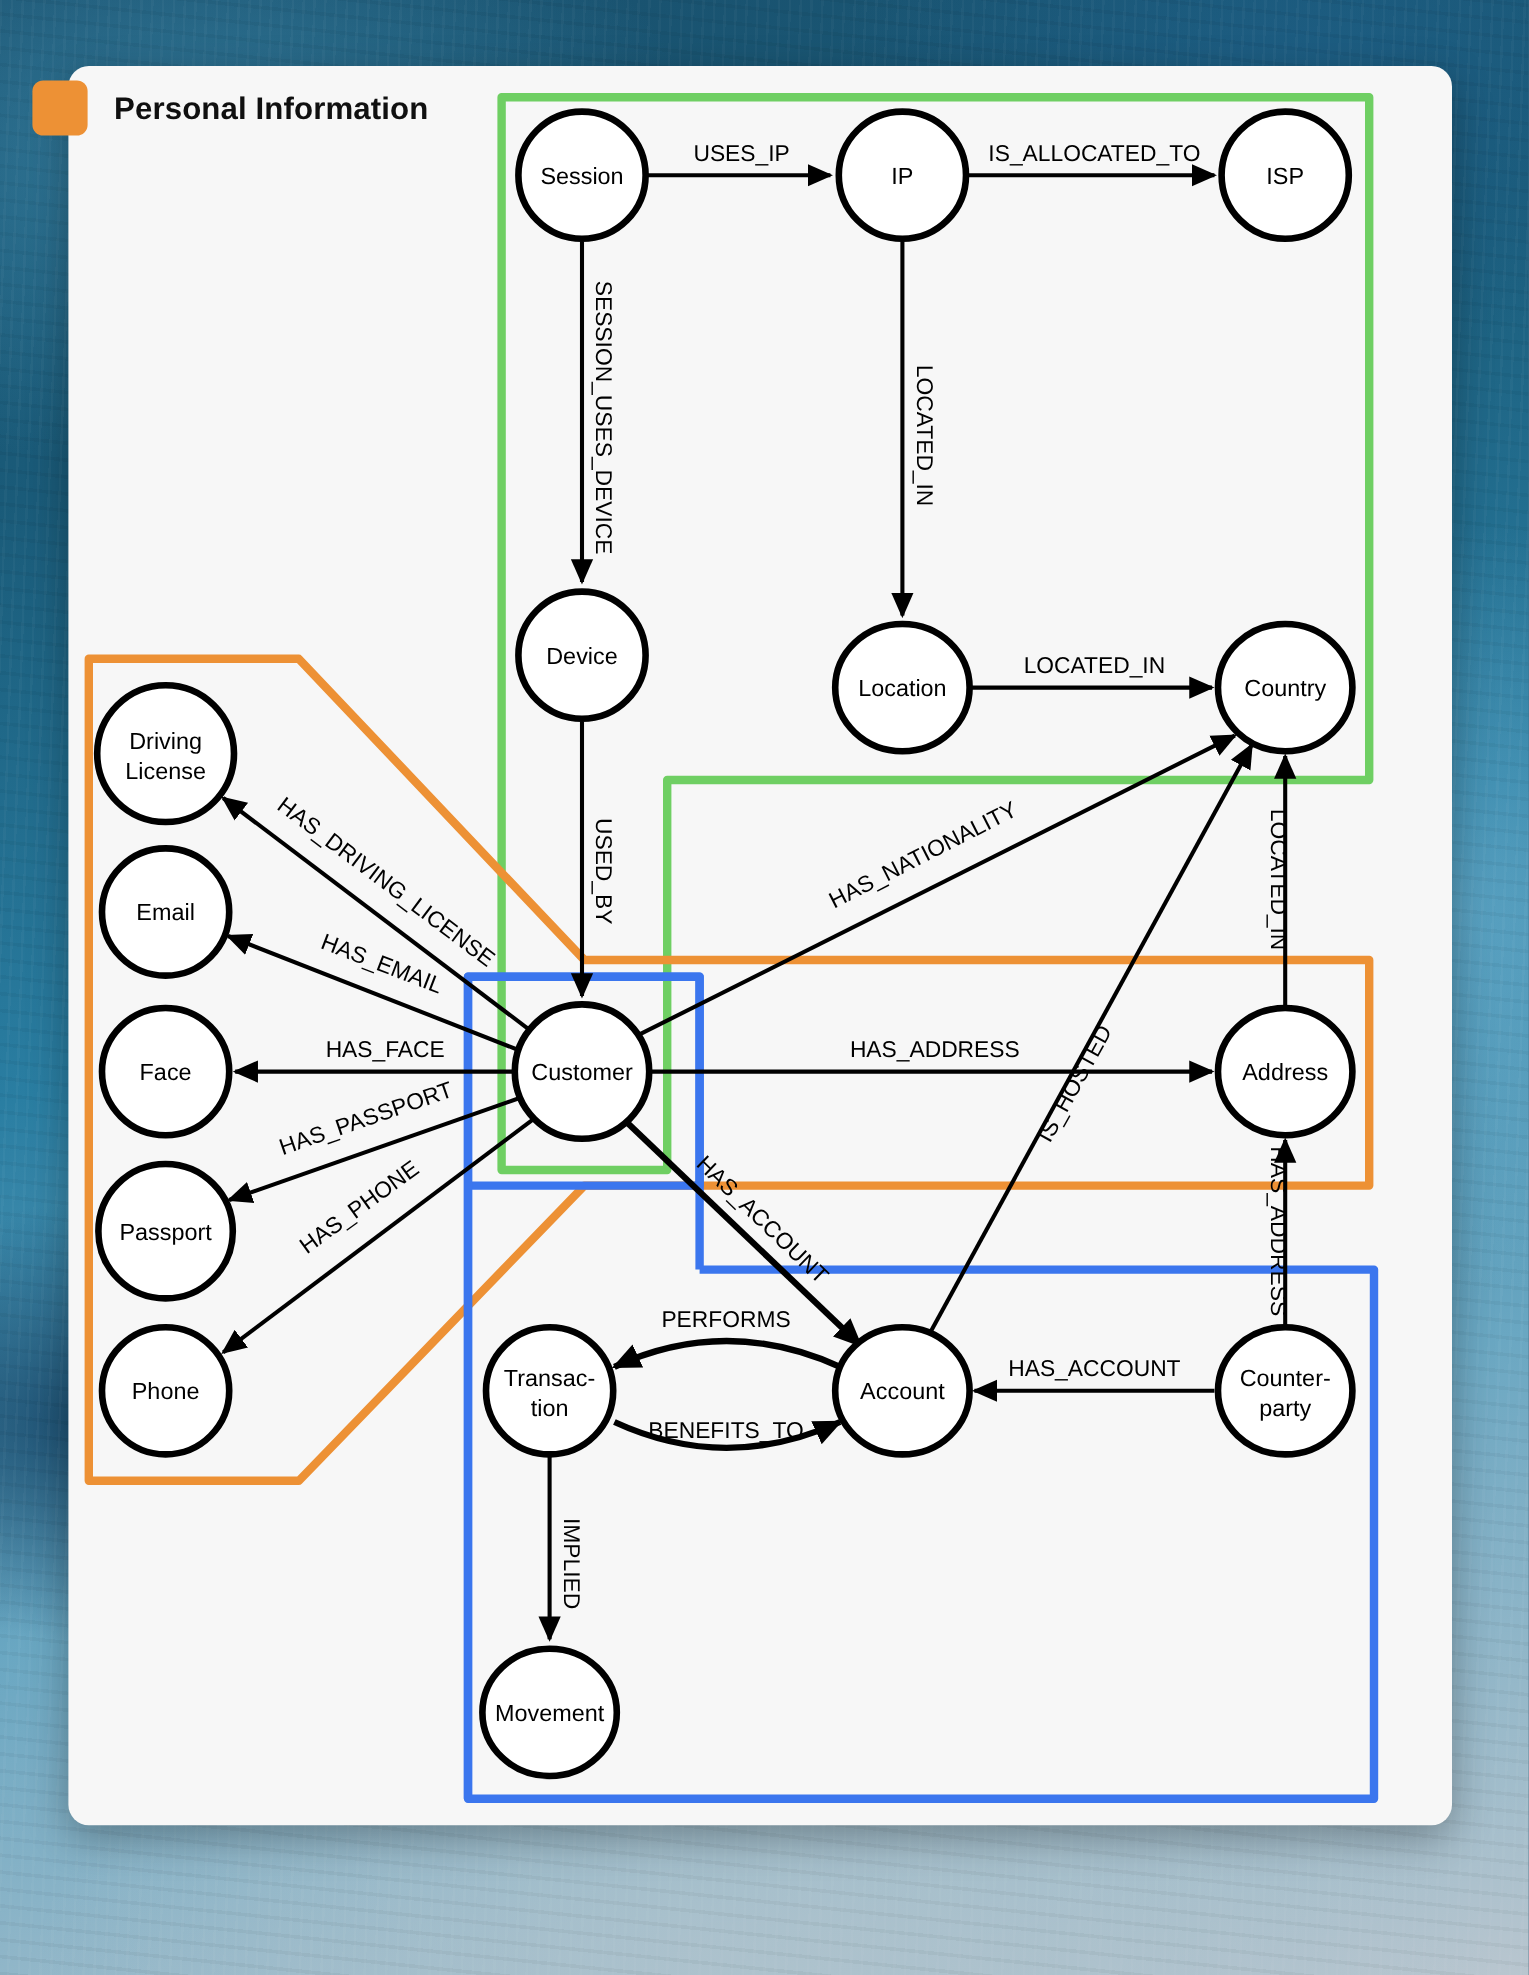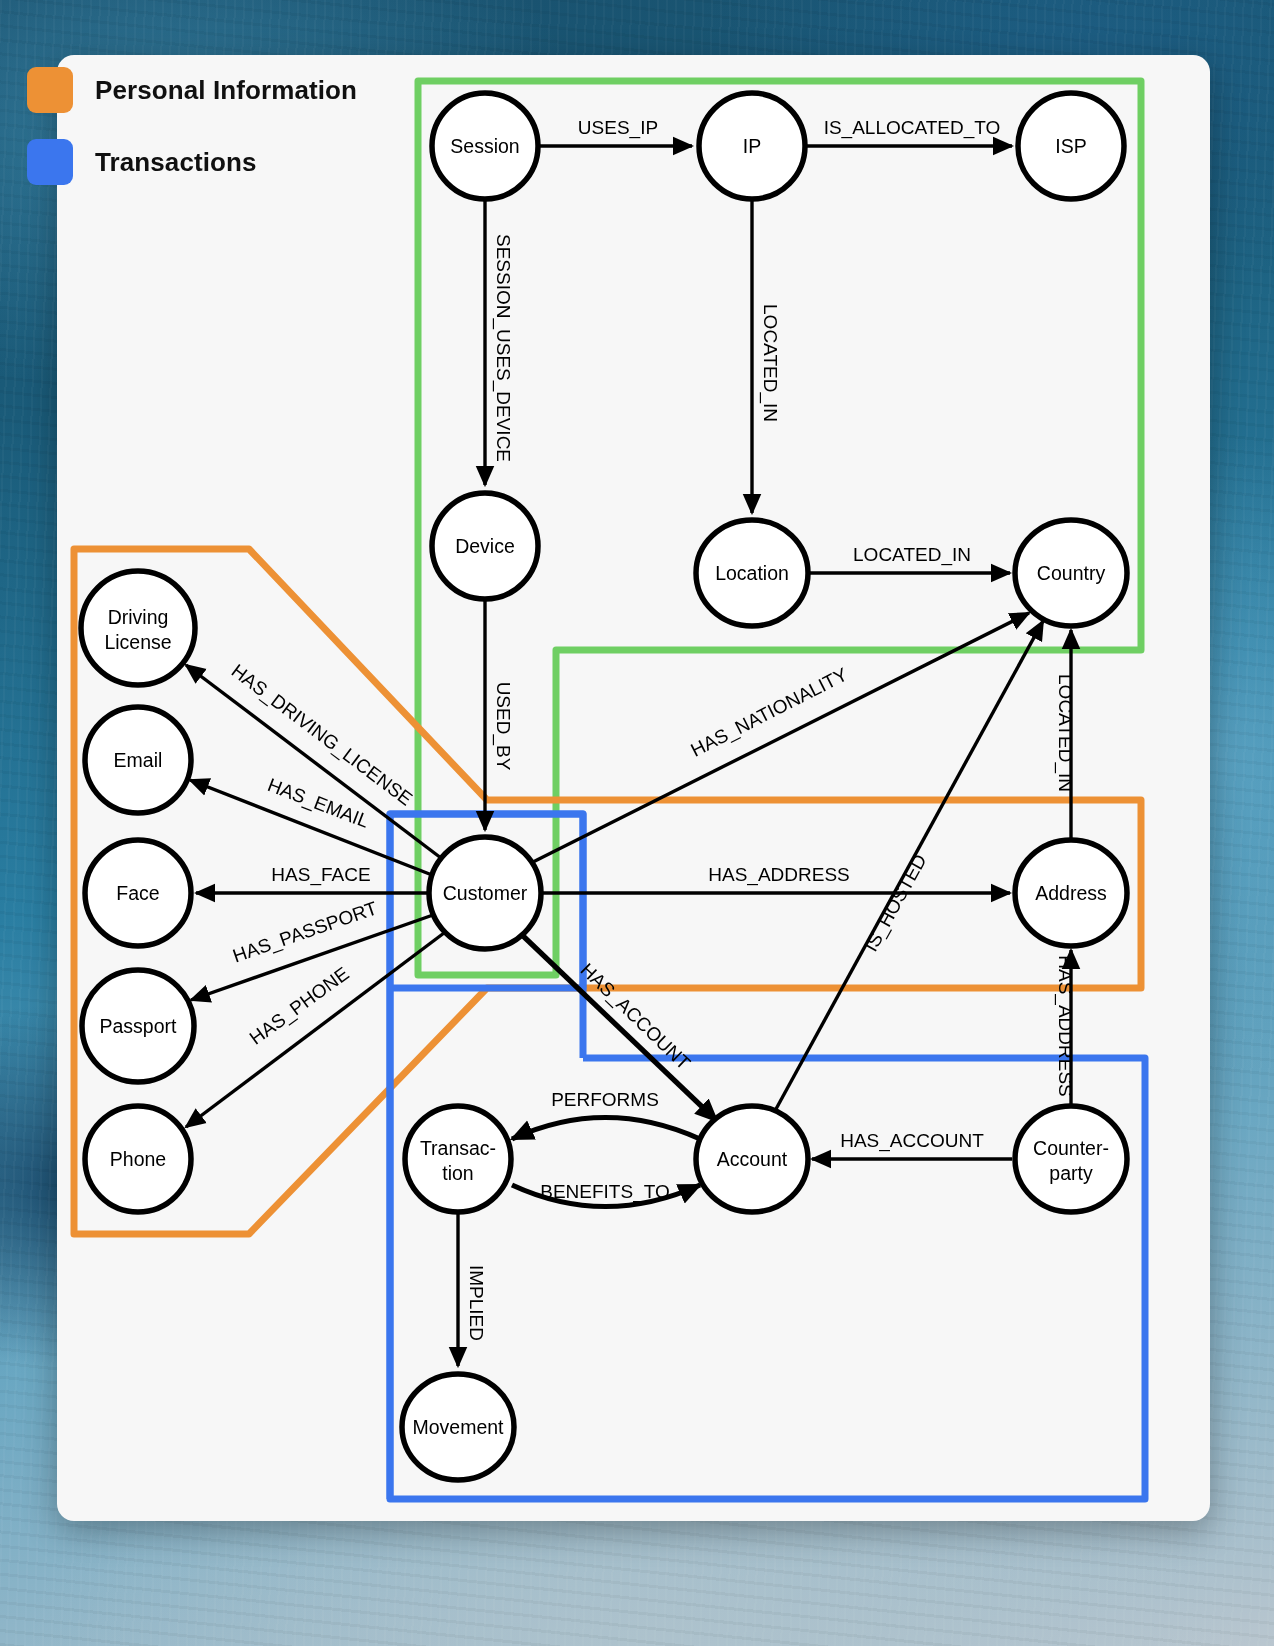--- a/index.html
+++ b/index.html
@@ -48,24 +48,20 @@
 
 <div id="wallpaper"></div>
 
 <div id="card"></div>
 
 <div id="legend">
   <div class="legend-row">
     <div class="legend-swatch" style="background:#ED9135"></div>
     <div class="legend-label">Personal Information</div>
   </div>
-  <div class="legend-row">
-    <div class="legend-swatch" style="background:#3B76EE"></div>
-    <div class="legend-label">Transactions</div>
-  </div>
 </div>
 
 <svg id="graph" viewBox="0 0 1274 1646">
   <defs>
     <marker id="ah" viewBox="0 0 10 10" refX="9" refY="5" markerWidth="6.2" markerHeight="6.2" orient="auto-start-reverse">
       <path d="M 0 0.6 L 10 5 L 0 9.4 z" fill="#000"></path>
     </marker>
     <marker id="aht" viewBox="0 0 10 10" refX="9" refY="5" markerWidth="4.6" markerHeight="4.6" orient="auto-start-reverse">
       <path d="M 0 0.6 L 10 5 L 0 9.4 z" fill="#000"></path>
     </marker>

